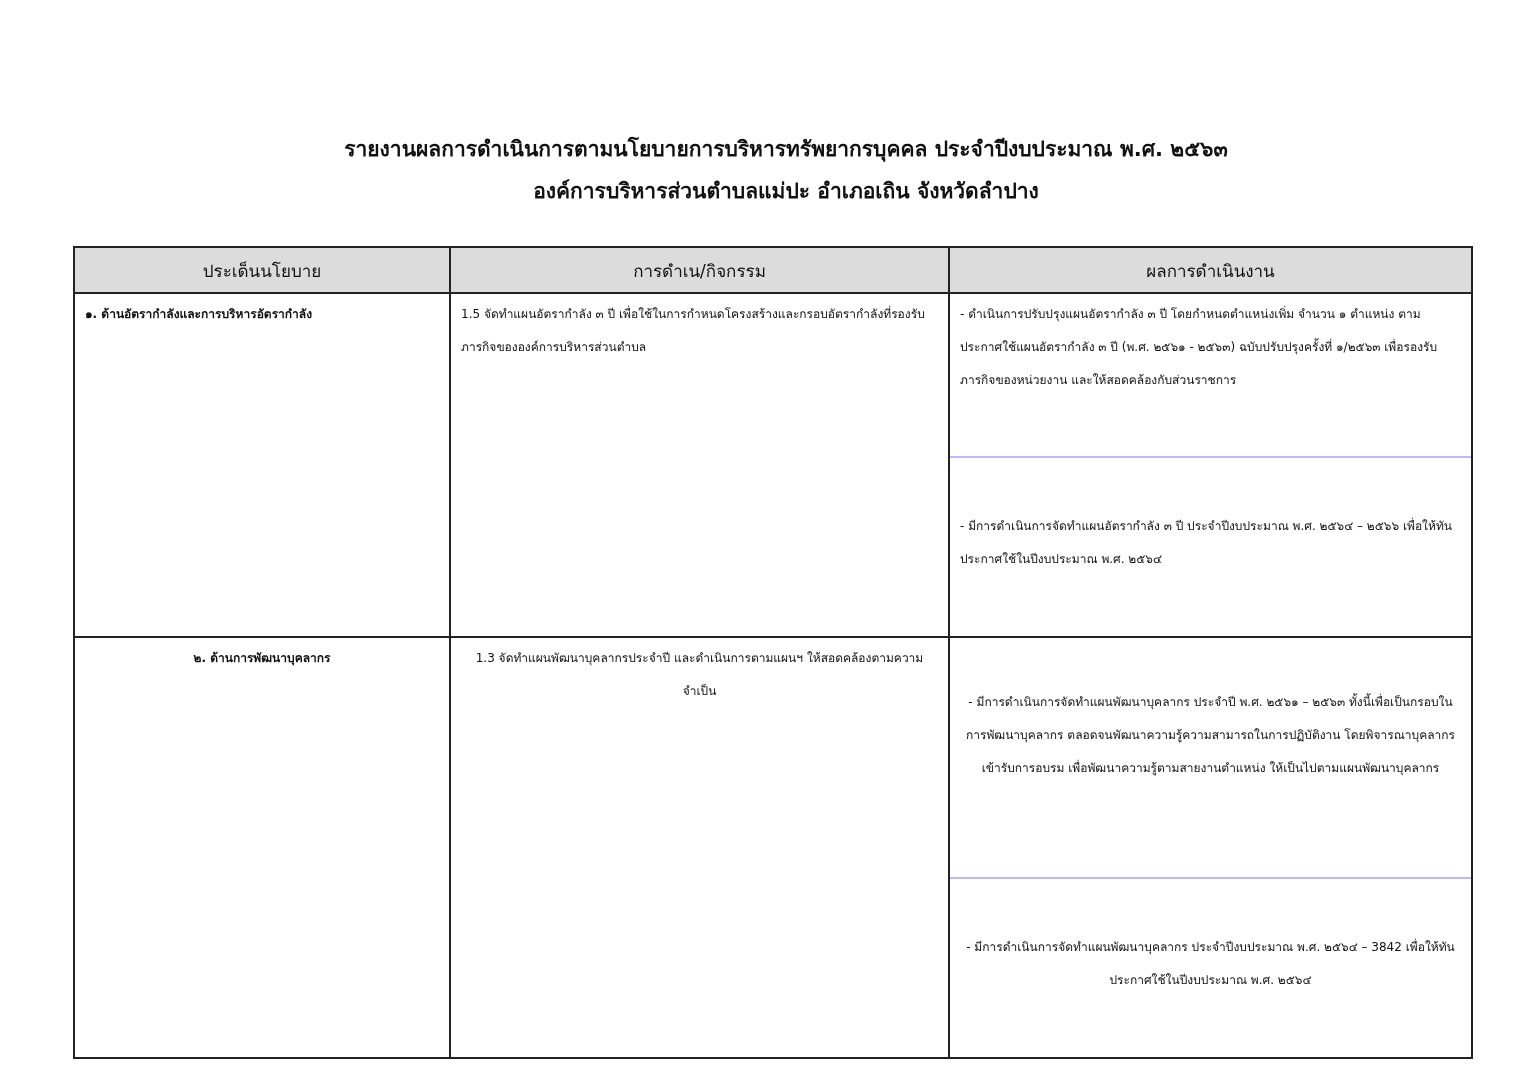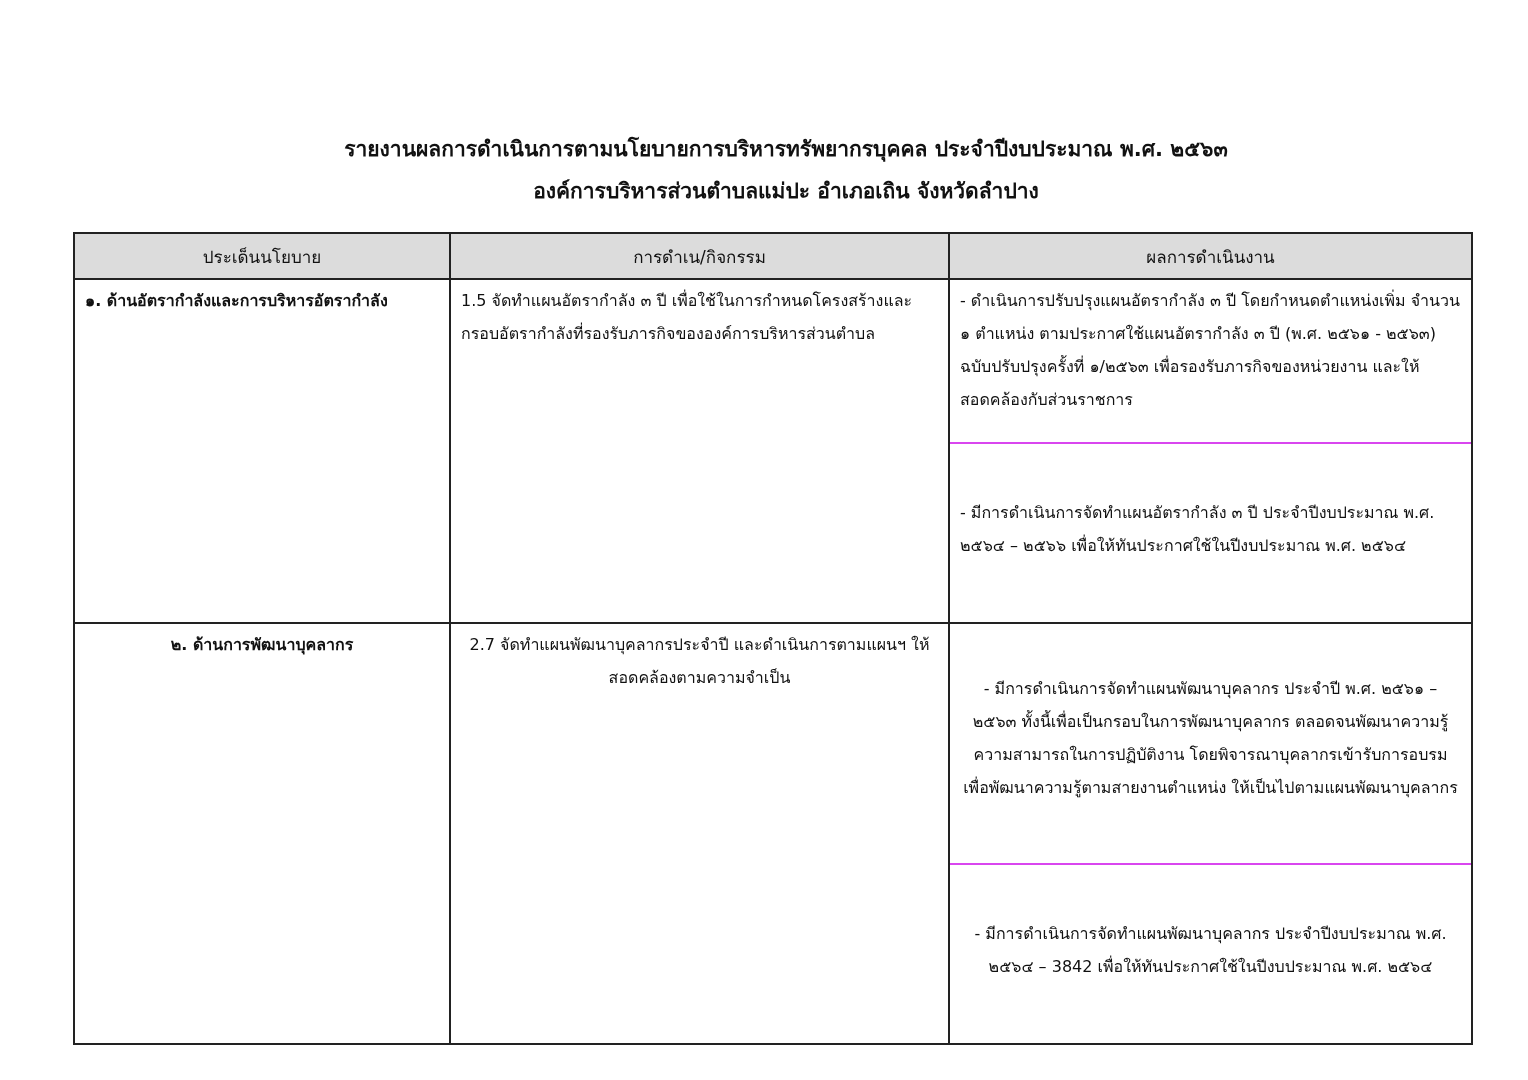--- a/index.html
+++ b/index.html
@@ -1,28 +1,28 @@
 <!DOCTYPE html>
 <html><head>
 <meta charset="utf-8">
 <style>
   html, body { margin: 0; padding: 0; background: #ffffff; }
   body { width: 1528px; height: 1080px; position: relative; overflow: hidden;
          font-family: "DejaVu Sans", "Liberation Sans", sans-serif; color: #111; }
   .title-block { position: absolute; top: 128px; left: 0; width: 1528px; text-align: center; }
   .title-line { font-weight: bold; font-size: 21px; line-height: 42px; margin: 0; padding-left: 44px; }
-  table.report { position: absolute; left: 73px; top: 232px; width: 1398px;
+  table.report { position: absolute; left: 73px; top: 246px; width: 1398px;
                  border-collapse: collapse; table-layout: fixed; }
   table.report th, table.report td { border: 2px solid #222; vertical-align: top; }
   table.report th { background: #dcdcdc; font-weight: normal; font-size: 17px;
                     height: 44px; text-align: center; vertical-align: middle; padding: 0; }
-  table.report td { font-size: 16px; line-height: 33px; padding: 4px 10px; border-radius: 29px; }
+  table.report td { font-size: 12px; line-height: 33px; padding: 4px 10px; border-radius: 29px; }
   td.issue { font-weight: bold; }
   td.result-cell { padding: 0 !important; }
-  .sub { padding: 4px 10px; border-bottom: 2px solid #d946ef; box-sizing: border-box; }
+  .sub { padding: 4px 10px; border-bottom: 2px solid #c4b5fd; box-sizing: border-box; }
   .sub:last-child { border-bottom: none; margin-top: 48px; }
   .row1 td { height: 286px; }
   .row2 td { height: 321px; text-align: center; }
   .r1a { height: 164px; } .r1b { height: 130px; }
   .r2a { height: 197px; margin-top: 44px; } .r2b { height: 130px; }
 </style>
 </head>
 <body>
 
 <div class="title-block">
@@ -47,20 +47,20 @@
     <tr class="row1">
       <td class="issue">๑. ด้านอัตรากำลังและการบริหารอัตรากำลัง</td>
       <td>1.5 จัดทำแผนอัตรากำลัง ๓ ปี เพื่อใช้ในการกำหนดโครงสร้างและกรอบอัตรากำลังที่รองรับภารกิจขององค์การบริหารส่วนตำบล</td>
       <td class="result-cell">
         <div class="sub r1a">- ดำเนินการปรับปรุงแผนอัตรากำลัง ๓ ปี  โดยกำหนดตำแหน่งเพิ่ม จำนวน ๑ ตำแหน่ง ตามประกาศใช้แผนอัตรากำลัง ๓ ปี (พ.ศ. ๒๕๖๑ - ๒๕๖๓) ฉบับปรับปรุงครั้งที่ ๑/๒๕๖๓ เพื่อรองรับภารกิจของหน่วยงาน และให้สอดคล้องกับส่วนราชการ</div>
         <div class="sub r1b">- มีการดำเนินการจัดทำแผนอัตรากำลัง ๓ ปี ประจำปีงบประมาณ พ.ศ. ๒๕๖๔ – ๒๕๖๖ เพื่อให้ทันประกาศใช้ในปีงบประมาณ พ.ศ. ๒๕๖๔</div>
       </td>
     </tr>
     <tr class="row2">
       <td class="issue">๒. ด้านการพัฒนาบุคลากร</td>
-      <td>2.7 จัดทำแผนพัฒนาบุคลากรประจำปี และดำเนินการตามแผนฯ ให้สอดคล้องตามความจำเป็น</td>
+      <td>1.3 จัดทำแผนพัฒนาบุคลากรประจำปี และดำเนินการตามแผนฯ ให้สอดคล้องตามความจำเป็น</td>
       <td class="result-cell">
         <div class="sub r2a">- มีการดำเนินการจัดทำแผนพัฒนาบุคลากร ประจำปี พ.ศ. ๒๕๖๑ – ๒๕๖๓ ทั้งนี้เพื่อเป็นกรอบในการพัฒนาบุคลากร ตลอดจนพัฒนาความรู้ความสามารถในการปฏิบัติงาน โดยพิจารณาบุคลากรเข้ารับการอบรม เพื่อพัฒนาความรู้ตามสายงานตำแหน่ง ให้เป็นไปตามแผนพัฒนาบุคลากร</div>
         <div class="sub r2b">- มีการดำเนินการจัดทำแผนพัฒนาบุคลากร ประจำปีงบประมาณ พ.ศ. ๒๕๖๔ – 3842 เพื่อให้ทันประกาศใช้ในปีงบประมาณ พ.ศ. ๒๕๖๔</div>
       </td>
     </tr>
   </tbody>
 </table>
 
 </body></html>

